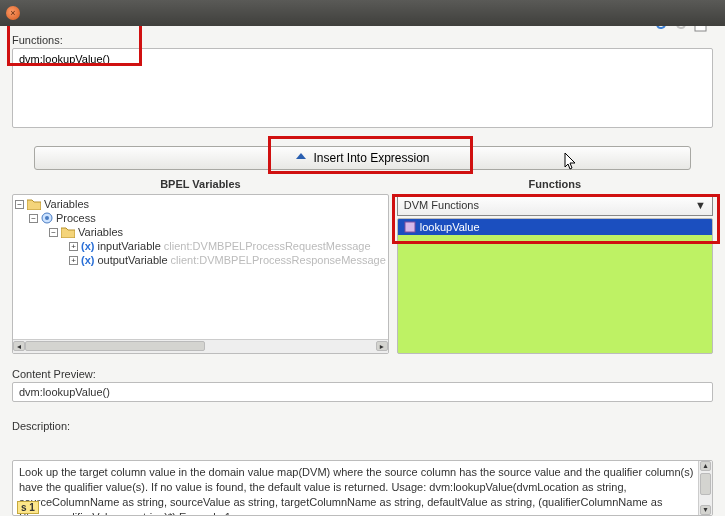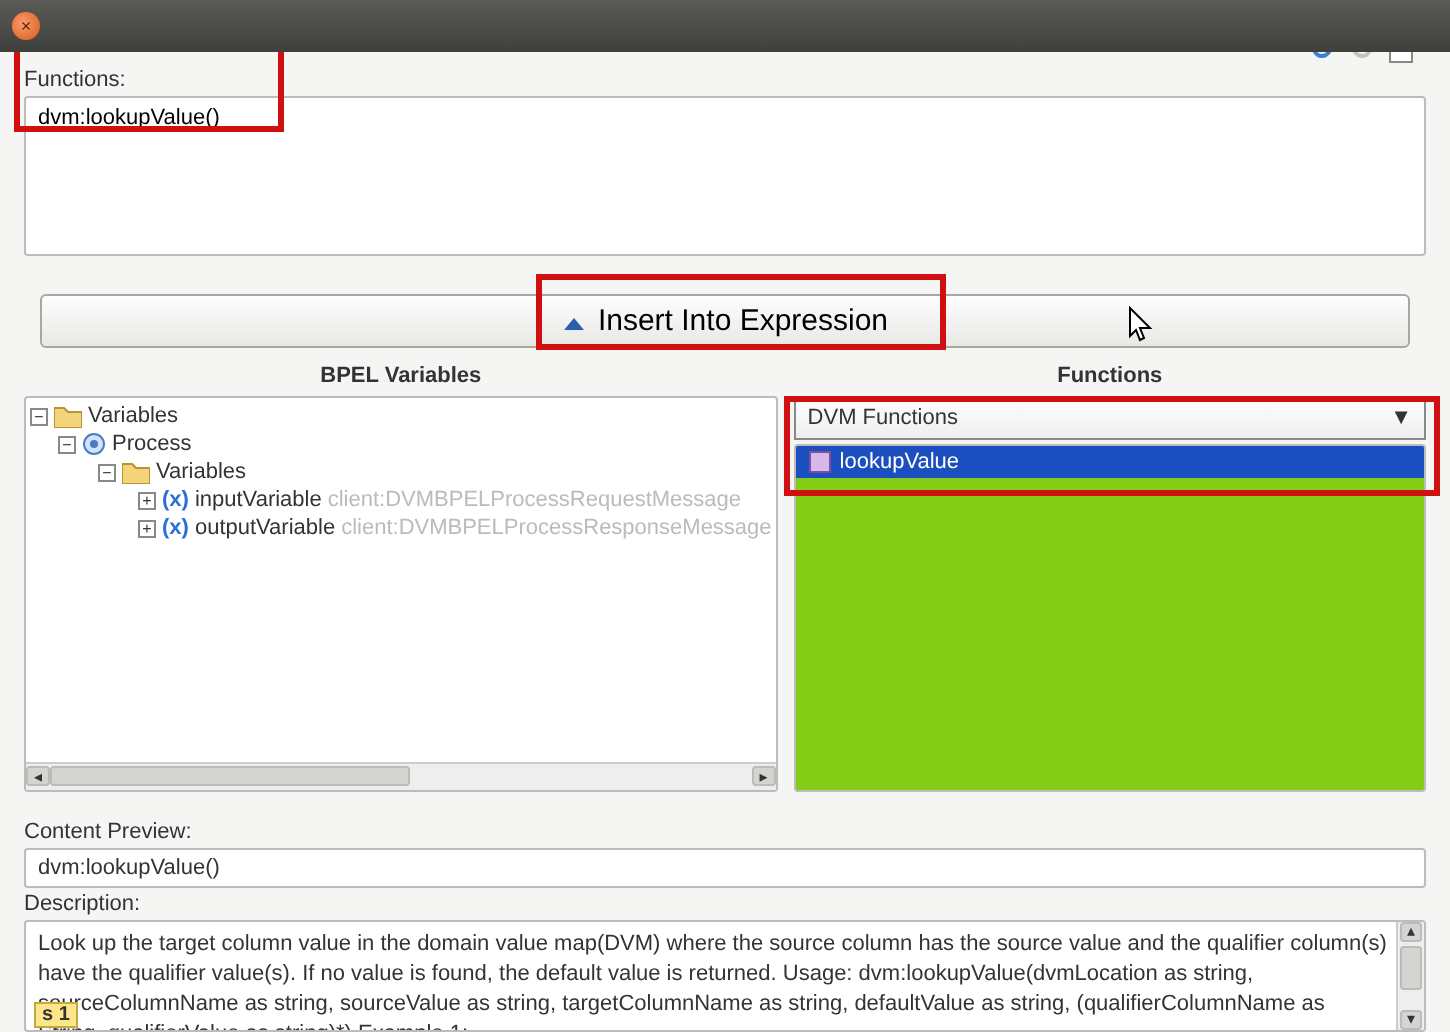--- a/index.html
+++ b/index.html
@@ -11,45 +11,45 @@
   .content { padding: 8px 12px 0 12px; display: flex; flex-direction: column; gap: 2px; flex: 1; overflow: hidden; }
   .helptext { line-height: 1.35; margin-bottom: 6px; }
   .label { margin-bottom: 2px; }
   .expr-box { position: relative; }
   .expr-textarea { width: 100%; height: 80px; resize: none; background: #fff; border: 1px solid #bcbcbc; border-radius: 2px; padding: 4px 6px; font-size: 11px; font-family: inherit; }
   .redbox { position: absolute; border: 3px solid #d01010; pointer-events: none; }
   .redbox.expr { left: -5px; top: -18px; width: 135px; height: 50px; }
   .toolbar-icons { position: absolute; right: 4px; top: -18px; display: flex; gap: 4px; }
   .toolbar-icons span { width: 16px; height: 16px; display: inline-flex; align-items:center; justify-content:center; }
   .insert-row { margin-top: 14px; display:flex; justify-content:center; position:relative; }
-  .insert-btn { margin: 0 auto; padding: 4px 260px; border: 1px solid #a8a8a3; border-radius: 3px; background: linear-gradient(#fdfdfd,#e8e8e5); display: inline-flex; align-items: flex-end; gap: 6px; white-space: nowrap; cursor: pointer; font-size: 15px; }
+  .insert-btn { margin: 0 auto; padding: 4px 260px; border: 1px solid #a8a8a3; border-radius: 3px; background: linear-gradient(#fdfdfd,#e8e8e5); display: inline-flex; align-items: flex-start; gap: 6px; white-space: nowrap; cursor: pointer; font-size: 12px; }
   .redbox.insert { left: 256px; top: -10px; width: 205px; height: 38px; }
   .cols { display: flex; margin-top: 4px; gap: 8px; flex: 1; min-height: 170px; }
   .col { flex: 1; display: flex; flex-direction: column; }
   .col-head { text-align: center; font-weight: bold; padding: 2px 0 4px; }
   .tree { flex: 1; background: #fff; border: 1px solid #bcbcbc; border-radius: 2px; overflow: auto; font-size: 11px; padding: 2px 2px; position:relative; }
   .tree .node { display: flex; align-items: center; gap: 3px; padding: 1px 0; white-space: nowrap; }
   .tree .indent1 { padding-left: 14px; }
   .tree .indent2 { padding-left: 34px; }
   .tree .indent3 { padding-left: 54px; }
   .tree .toggle { width: 9px; height: 9px; border: 1px solid #888; font-size: 8px; line-height:7px; display:inline-flex; align-items:center; justify-content:center; background:#fff;}
   .dimtext { color: #bbb; }
   .func-col { position: relative; }
   .func-dropdown { height: 22px; border: 1px solid #888; background: linear-gradient(#fff,#eee); display:flex; align-items:center; justify-content:space-between; padding: 0 6px; margin-bottom: 2px; cursor:pointer; overflow:hidden;}
-  .func-list { flex: 1; background: #84cc16; border: 1px solid #bcbcbc; border-radius: 2px; overflow: auto; }
+  .func-list { flex: 1; background: #bef264; border: 1px solid #bcbcbc; border-radius: 2px; overflow: auto; }
   .func-item { display:flex; align-items:center; gap:4px; padding: 2px 6px; cursor: pointer; }
   .func-item.selected { background: #1b4fbf; color: #fff; }
   .redbox.dropdown { left: -5px; top: -4px; right: -7px; height: 50px; width:auto; }
   .hscroll-track { height: 14px; background: #eee; border-top: 1px solid #ccc; position:relative; margin-top: auto;}
   .hscroll-thumb { position:absolute; left:12px; top:1px; height:10px; width:48%; background:#d4d4d0; border:1px solid #bbb; border-radius:2px;}
   .hscroll-arrow { position:absolute; top:1px; width:12px; height:10px; background:#d4d4d0; border:1px solid #bbb; border-radius:2px; display:flex; align-items:center; justify-content:center; font-size:8px;}
   .hscroll-arrow.left{left:0;} .hscroll-arrow.right{right:0;}
   .preview { margin-top: 12px; }
   .preview-box { width:100%; height: 20px; background:#fff; border:1px solid #bcbcbc; border-radius:2px; padding: 2px 6px; display:flex; align-items:center; }
-  .desc { margin-top: 0; display:flex; flex-direction:column; }
+  .desc { margin-top: 16px; display:flex; flex-direction:column;gap:26px; }
   .desc-box { background:#fff; border:1px solid #bcbcbc; border-radius:2px; padding: 4px 6px; line-height:1.35; height: 56px; overflow:hidden; font-size:11px; }
   .s1 { position:absolute; left: 5px; bottom: 2px; background: #fde68a; border: 1px solid #c6a93e; padding: 0 3px; font-size:10px; font-weight:bold;}
   .vscroll { position:absolute; right:0; top:0; bottom:0; width:14px; background:#eee; border-left:1px solid #ccc;}
   .vthumb { position:absolute; left:1px; right:1px; top:12px; height:40%; background:#d4d4d0; border:1px solid #bbb; border-radius:2px;}
   .varrow { position:absolute; left:1px; right:1px; height:10px; background:#d4d4d0; border:1px solid #bbb; border-radius:2px; display:flex; align-items:center; justify-content:center; font-size:8px;}
   .varrow.up{top:0;} .varrow.down{bottom:0;}
   .cursor-arrow { position:absolute; font-size:16px; color:#000; pointer-events:none; }
   svg { display:block; }
 </style>
 </head>

